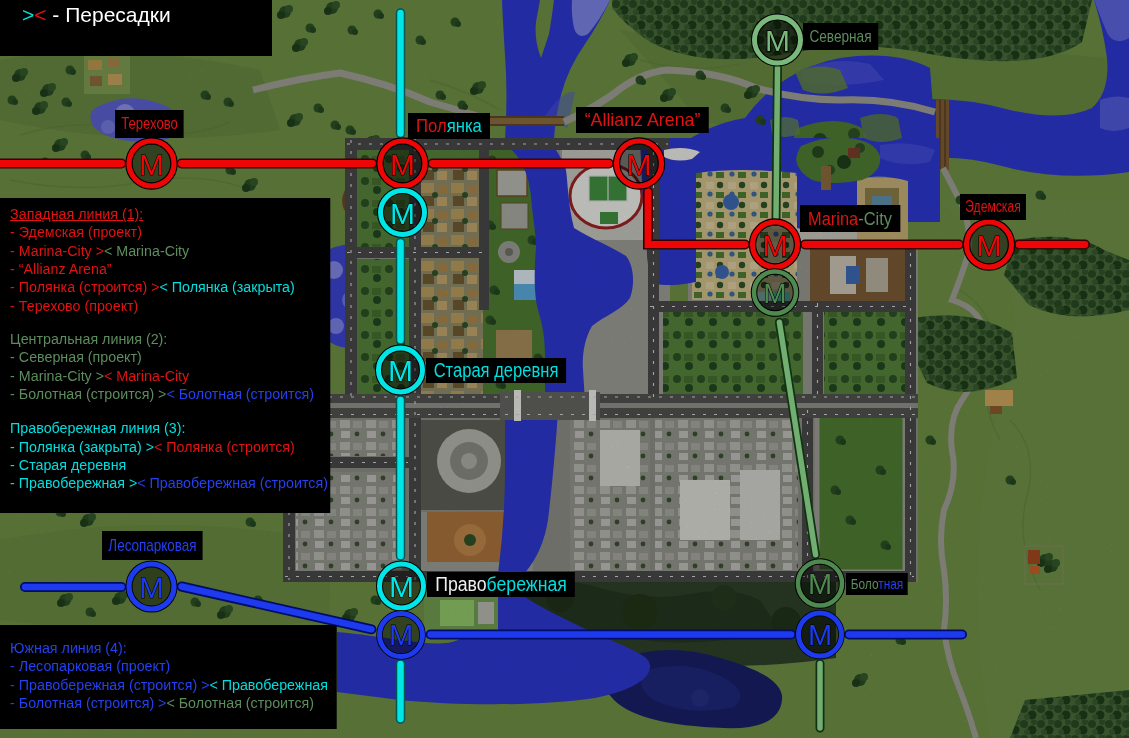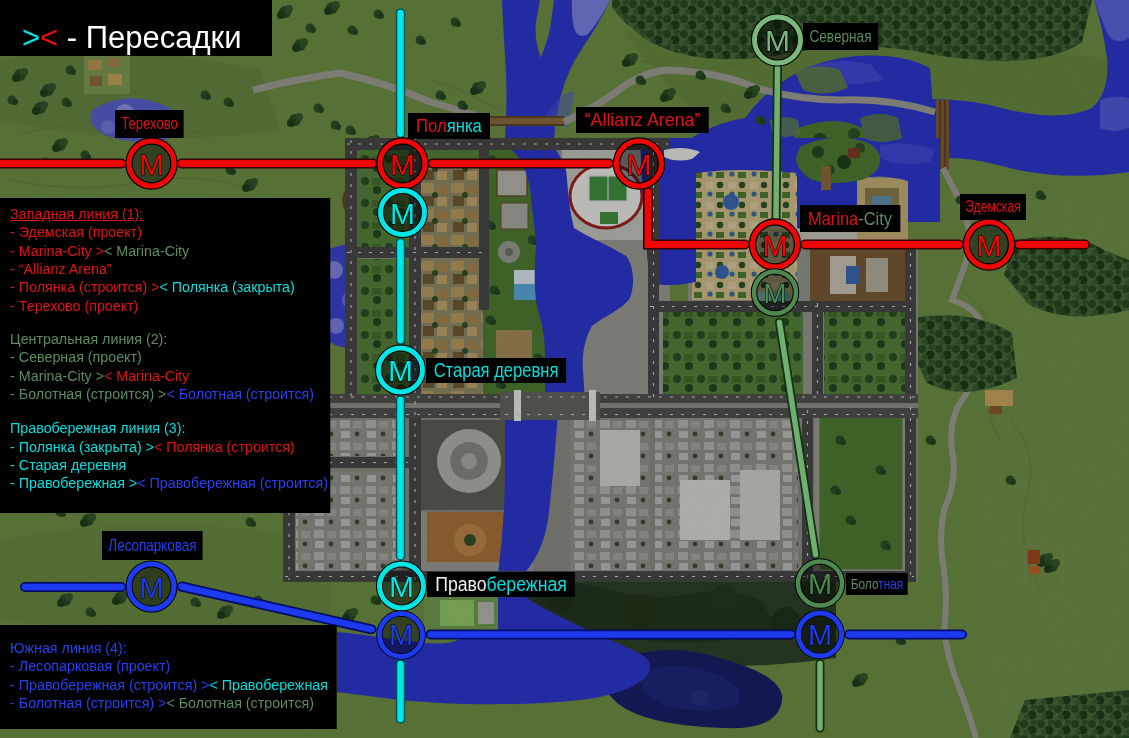--- a/index.html
+++ b/index.html
@@ -510,21 +510,21 @@
     <g transform="translate(820,634.5)">
           <circle r="21.5" fill="rgba(0,0,0,0.42)" stroke="#000" stroke-width="6.5"></circle>
           <circle r="21.5" fill="none" stroke="#1d3aef" stroke-width="5"></circle>
           <text y="10" font-size="29" fill="#1d3aef" stroke="#000" stroke-width="1" paint-order="stroke">М</text>
         </g>
   </g>
 </svg>
 
 <div style="position:absolute;left:0;top:0;width:272px;height:56px;background:#000;"></div>
 
-<div style="position:absolute;left:22px;top:20px;font-size:31px;color:#fff;"><span class="cyan">&gt;</span><span class="red">&lt;</span> - Пересадки</div>
+<div style="position:absolute;left:22px;top:3px;font-size:21px;color:#fff;"><span class="cyan">&gt;</span><span class="red">&lt;</span> - Пересадки</div>
 
 <div class="leg" style="left:0;top:198px;width:348px;height:308px;padding-top:7px;">
   <div><span class="red" style="text-decoration:underline;">Западная линия (1):</span></div>
   <div class="red">- Эдемская (проект)</div>
   <div><span class="red">- Marina-City &gt;</span><span class="grn">&lt; Marina-City</span></div>
   <div class="red">- “Allianz Arena”</div>
   <div><span class="red">- Полянка (строится) &gt;</span><span class="cyan">&lt; Полянка (закрыта)</span></div>
   <div class="red">- Терехово (проект)</div>
   <div style="height:15px;"></div>
   <div class="grn">Центральная линия (2):</div>

